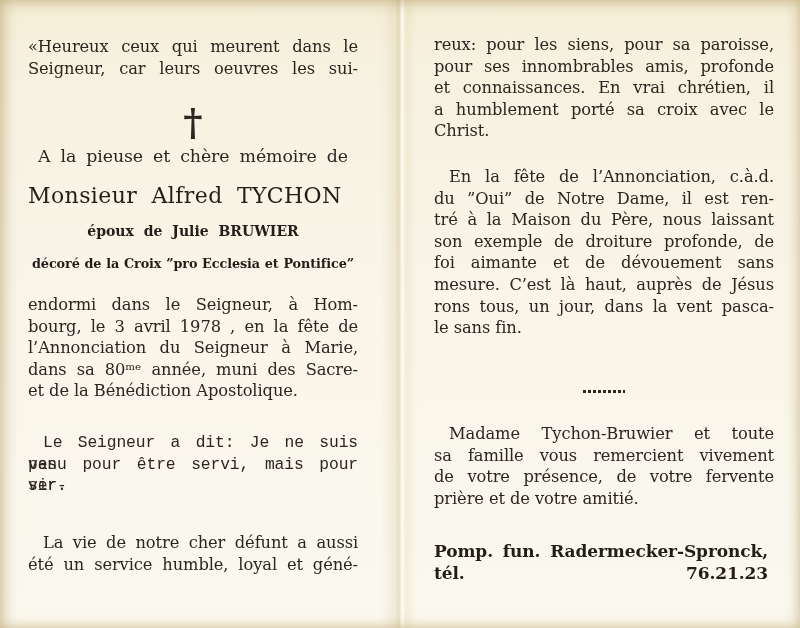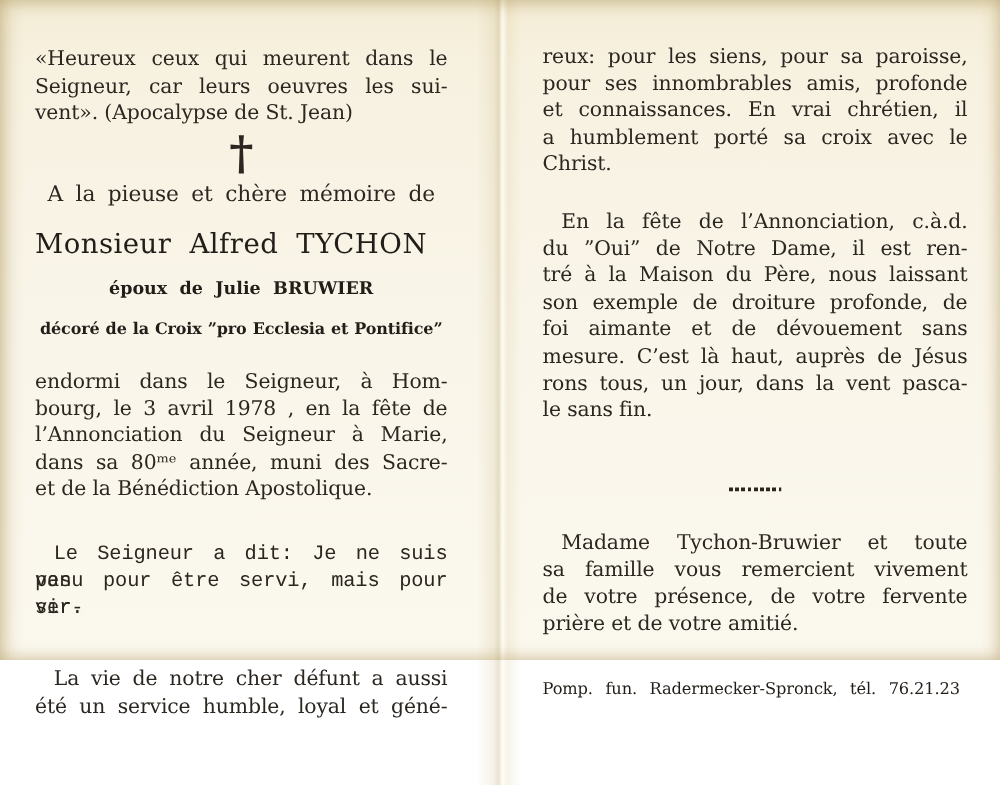--- a/index.html
+++ b/index.html
@@ -3,21 +3,21 @@
 <meta charset="utf-8">
 <style>
   :root { --bg:#f8f3e4; --ink:#2b2620; }
   * { margin:0; padding:0; box-sizing:border-box; }
   html,body { width:800px; height:628px; overflow:hidden; }
   body {
     font-family:"DejaVu Serif","Liberation Serif",serif;
     color:var(--ink);
   }
   .card {
-    position:relative; width:800px; height:528px;
+    position:relative; width:800px; height:628px;
     background:linear-gradient(180deg,#f4edd6 0%,#f7f1e0 10%,#f9f5e9 50%,#fbf8ee 100%);
   }
   .card::after {
     content:""; position:absolute; inset:0; pointer-events:none;
     box-shadow:
       inset 0 0 16px rgba(176,152,92,.22),
       inset 10px 0 14px -6px rgba(176,152,92,.38),
       inset -7px 0 12px -5px rgba(176,152,92,.30),
       inset 0 9px 14px -7px rgba(176,152,92,.32),
       inset 0 -7px 12px -6px rgba(176,152,92,.22);
@@ -66,33 +66,32 @@
   .servant   { top:432px;font-family:Liberation Mono, monospace; }
   .service   { top:532px; }
 
   .cont      { top:34px; }
   .annun     { top:166px; }
   .divider {
     position:absolute; top:390px; left:149px; width:42px; height:3px;
     background:repeating-linear-gradient(90deg,var(--ink) 0 3px,transparent 3px 5px);
   }
   .thanks    { top:423px; }
-  .funeral   { top:541px; font-size:13px; font-weight:normal; padding-right:6px; color:#221d18; }
+  .funeral   { top:541px; font-size:17px; font-weight:bold; padding-right:6px; color:#221d18; }
 </style>
 </head>
 <body>
 
 <div class="card">
   <div class="fold"></div>
 
   <section class="page left">
     <div class="para quote">
         <div class="tline">«Heureux ceux qui meurent dans le</div>
         <div class="tline">Seigneur, car leurs oeuvres les sui-</div>
-        <div class="tline nojust">vent». (Apocalypse de St. Jean)</div>
       </div>
     <div class="cross">†</div>
     <div class="para dedication">
         <div class="tline">A la pieuse et chère mémoire de</div>
       </div>
     <h1 class="name">Monsieur Alfred TYCHON</h1>
     <h2 class="spouse">époux de Julie BRUWIER</h2>
     <div class="para decoration">
         <div class="tline">décoré de la Croix ”pro Ecclesia et Pontifice”</div>
       </div>

